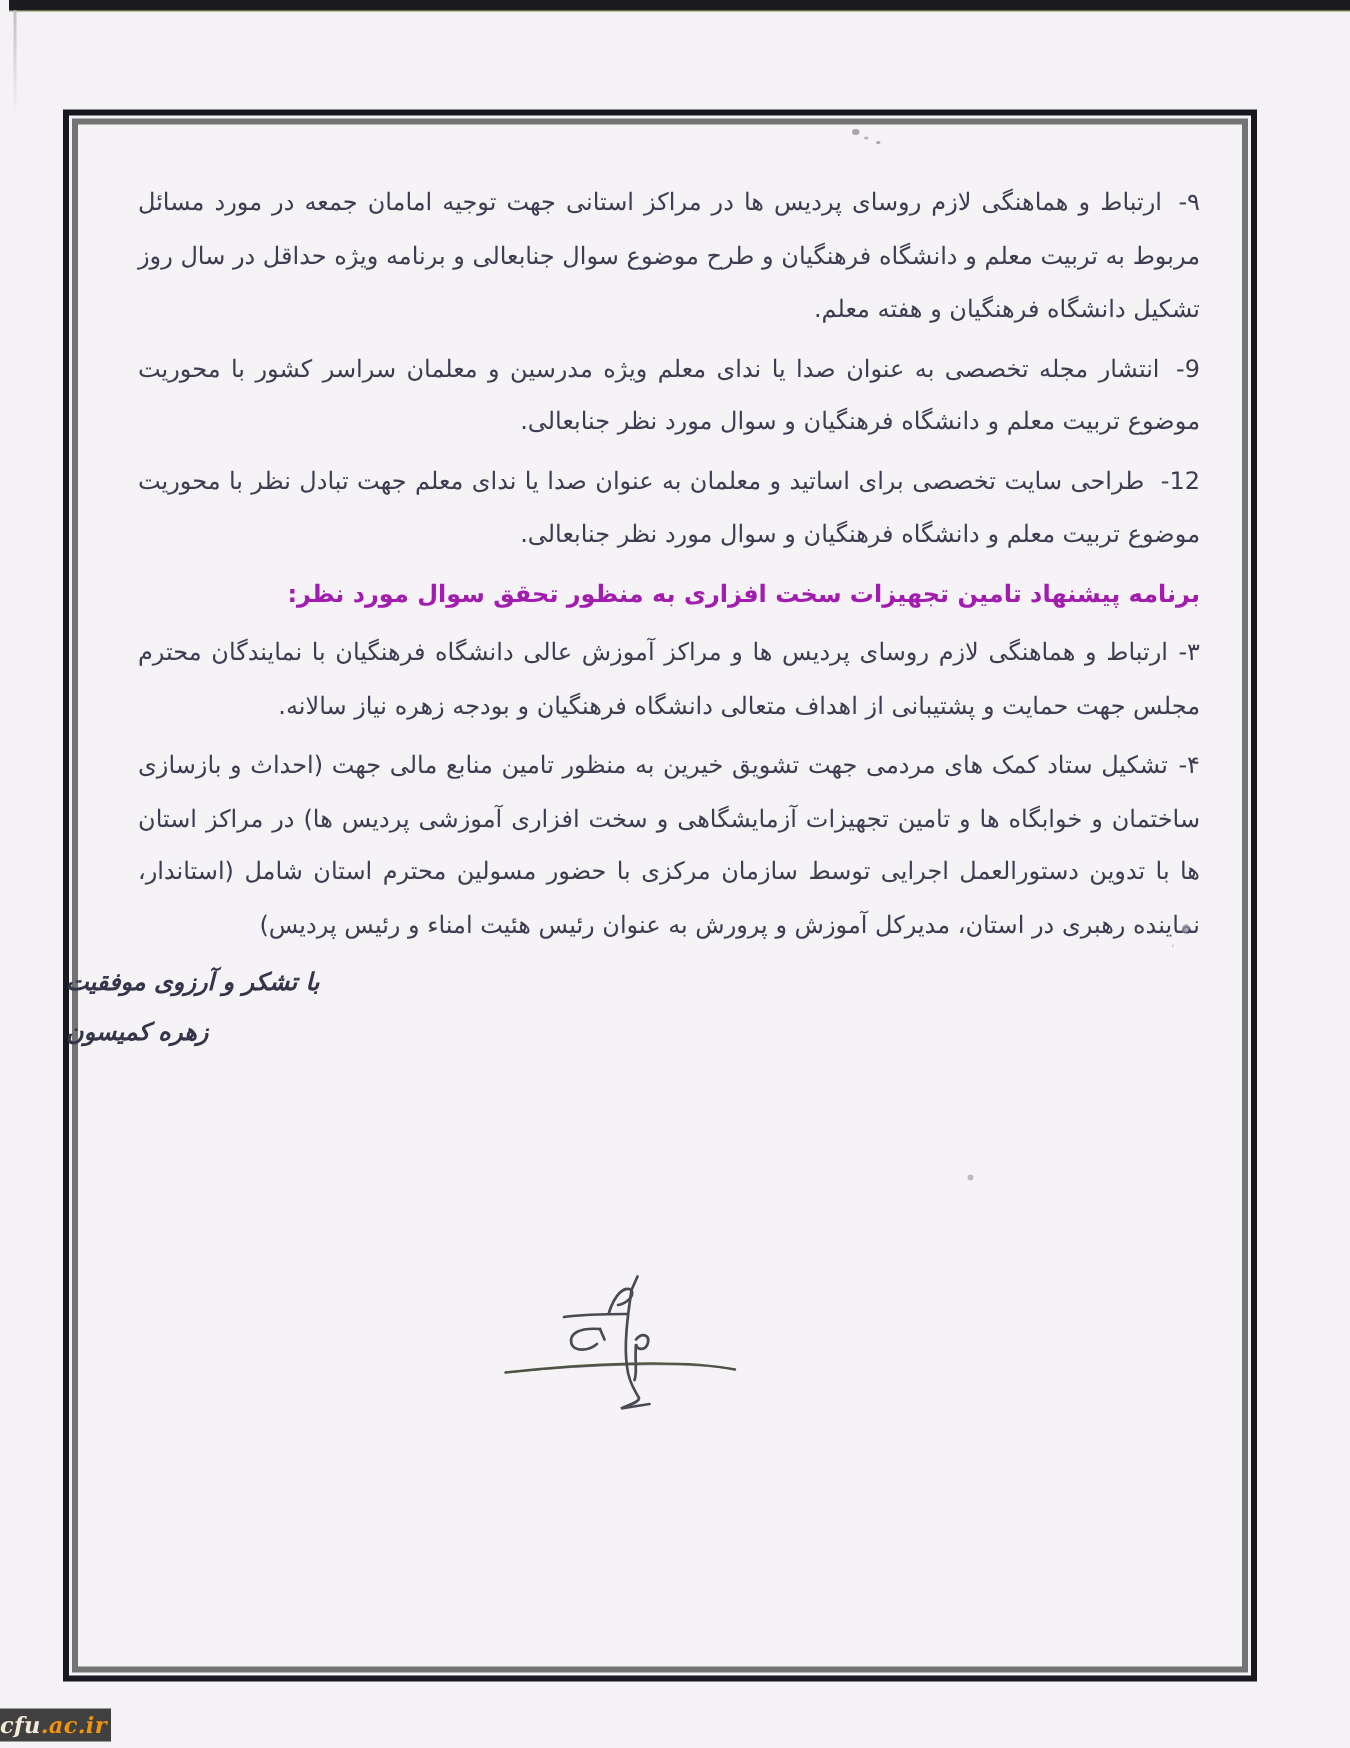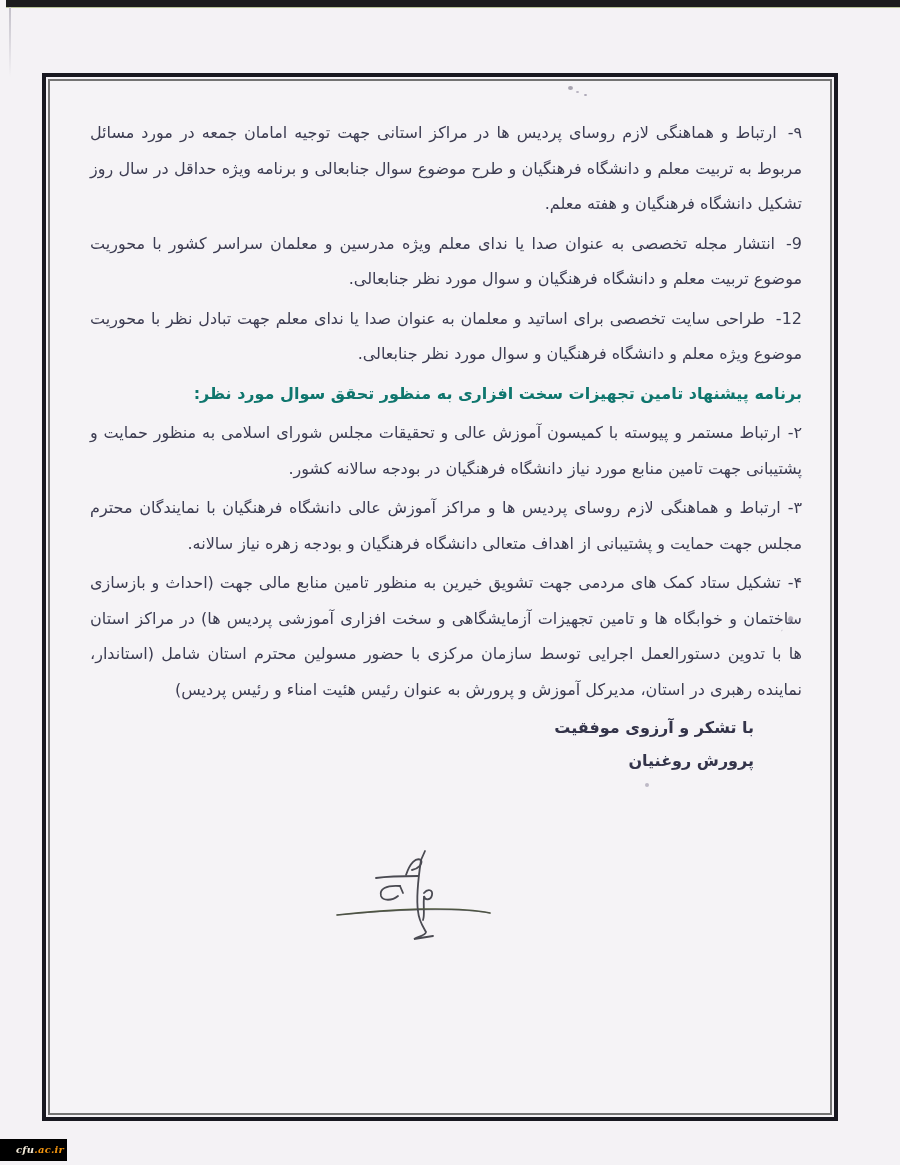--- a/index.html
+++ b/index.html
@@ -23,56 +23,57 @@
   }
   
   .frame{
     position:absolute;left:42px;top:73px;
     width:788px;height:1040px;
     border:4px solid #181820;
     background:#f5f3f6;
   }
   .frame-inner{
     position:absolute;inset:2px;
-    border:2px solid #737373;
+    border:4px solid #737373;
     padding-left:36px;
   }
   .content{
     position:absolute;inset:0;
     padding:34px 28px 0 40px;
     direction:rtl;
     font-size:16px;
     line-height:35.5px;
     text-align:justify;
   }
   .para{margin:0 0 4px;}
   .num{margin-left:11px;white-space:nowrap;}
   .gB .num{margin-left:7px;}
-  .section-header{font-weight:700;color:#0f766e;}
+  .section-header{font-weight:700;color:#a21caf;}
   .closing{
     margin-top:4px;
-    text-align:right;
+    text-align:left;
     transform:translateX(-48px);
     font-weight:700;
     line-height:33px;
     color:#34344a;
+    font-style:italic;
   }
   .closing p{margin:0;}
   
   .signature{position:absolute;left:320px;top:835px;}
   
   .watermark{
     position:absolute;left:0;top:1139px;
     height:22px;min-width:49px;
-    background:#000000;
+    background:#404040;
     color:#f3ead8;
     font-family:"DejaVu Serif",serif;
     font-style:italic;font-weight:700;
-    font-size:10px;line-height:22px;
-    padding:0 3px 0 16px;
+    font-size:15px;line-height:22px;
+    padding:0 3px 0 0;
     letter-spacing:0.2px;
     box-sizing:border-box;
   }
   .wm-suffix{color:#f0930f;}
   
   .speck{position:absolute;border-radius:50%;}
   .speck-a{
     left:568px;top:86px;width:5px;height:4px;background:#8f8a99;opacity:.75;
     box-shadow:7px 4px 0 -1px #a29cae, 15px 7px 0 -1px #938da0, 3px 8px 0 -2px #aba5b6;
   }
@@ -92,34 +93,33 @@
 <div class="scan-left-edge"></div>
 
 <div class="frame">
   <div class="frame-inner">
     <div class="content" dir="rtl">
 
       <p class="para gA"><span class="num">۹-</span><span>ارتباط و هماهنگی لازم روسای پردیس ها در مراکز استانی جهت توجیه امامان جمعه در مورد مسائل مربوط به تربیت معلم و دانشگاه فرهنگیان و طرح موضوع سوال جنابعالی و برنامه ویژه حداقل در سال روز تشکیل دانشگاه فرهنگیان و هفته معلم.</span></p>
 
       <p class="para gA"><span class="num">9-</span><span>انتشار مجله تخصصی به عنوان صدا یا ندای معلم ویژه مدرسین و معلمان سراسر کشور با محوریت موضوع تربیت معلم و دانشگاه فرهنگیان و سوال مورد نظر جنابعالی.</span></p>
 
-      <p class="para gA"><span class="num">12-</span><span>طراحی سایت تخصصی برای اساتید و معلمان به عنوان صدا یا ندای معلم جهت تبادل نظر با محوریت موضوع ویژه معلم و دانشگاه فرهنگیان و سوال مورد نظر جنابعالی.</span></p>
+      <p class="para gA"><span class="num">12-</span><span>طراحی سایت تخصصی برای اساتید و معلمان به عنوان صدا یا ندای معلم جهت تبادل نظر با محوریت موضوع تربیت معلم و دانشگاه فرهنگیان و سوال مورد نظر جنابعالی.</span></p>
 
       <p class="para section-header">برنامه پیشنهاد تامین تجهیزات سخت افزاری به منظور تحقق سوال مورد نظر:</p>
 
 
-      <p class="para gB"><span class="num">۲-</span><span>ارتباط مستمر و پیوسته با کمیسون آموزش عالی و تحقیقات مجلس شورای اسلامی به منظور حمایت و پشتیبانی جهت تامین منابع مورد نیاز دانشگاه فرهنگیان در بودجه سالانه کشور.</span></p>
 
       <p class="para gB"><span class="num">۳-</span><span>ارتباط و هماهنگی لازم روسای پردیس ها و مراکز آموزش عالی دانشگاه فرهنگیان با نمایندگان محترم مجلس جهت حمایت و پشتیبانی از اهداف متعالی دانشگاه فرهنگیان و بودجه زهره نیاز سالانه.</span></p>
 
       <p class="para gB"><span class="num">۴-</span><span>تشکیل ستاد کمک های مردمی جهت تشویق خیرین به منظور تامین منابع مالی جهت (احداث و بازسازی ساختمان و خوابگاه ها و تامین تجهیزات آزمایشگاهی و سخت افزاری آموزشی پردیس ها) در مراکز استان ها با تدوین دستورالعمل اجرایی توسط سازمان مرکزی با حضور مسولین محترم استان شامل (استاندار، نماینده رهبری در استان، مدیرکل آموزش و پرورش به عنوان رئیس هئیت امناء و رئیس پردیس)</span></p>
 
       <div class="closing">
         <p>با تشکر و آرزوی موفقیت</p>
-        <p>پرورش روغنیان</p>
+        <p>زهره کمیسون</p>
       </div>
 
     </div>
   </div>
 </div>
 
 <svg class="signature" width="280" height="130" viewBox="0 0 280 130" fill="none" xmlns="http://www.w3.org/2000/svg">
 
   <path d="M86,40 C90,28 96,22 101,25 C103,29 98,34 92,35" stroke="#4a4a52" stroke-width="1.8" stroke-linecap="round"></path>
   <path d="M101,25 L105,16" stroke="#4a4a52" stroke-width="1.8" stroke-linecap="round"></path>

